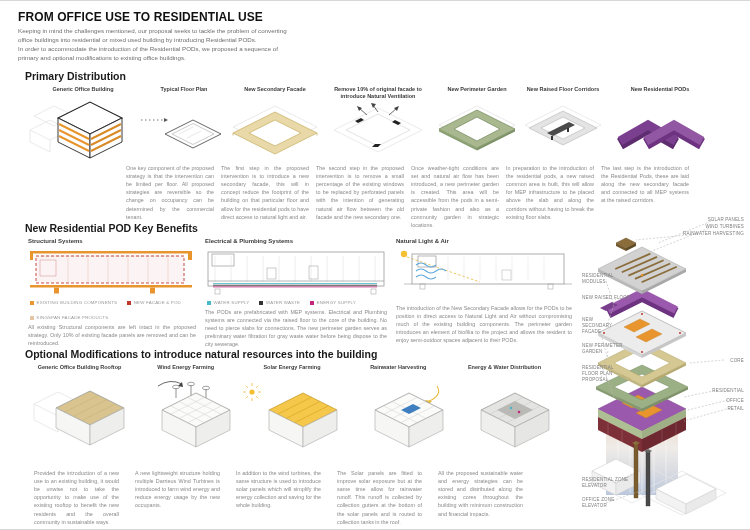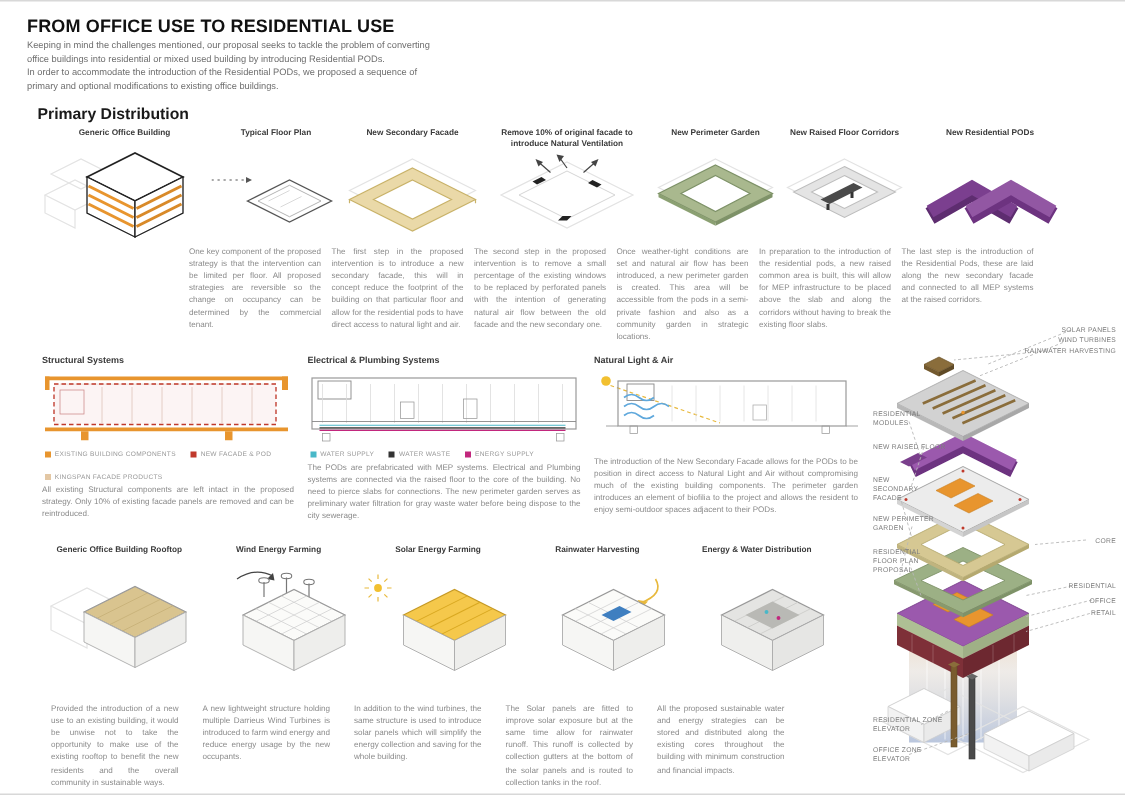--- a/index.html
+++ b/index.html
@@ -139,20 +139,21 @@
 
   <div class="abs prow" style="left:126px;top:163px">
     <div class="para">One key component of the proposed strategy is that the intervention can be limited per floor. All proposed strategies are reversible so the change on occupancy can be determined by the commercial tenant.</div>
     <div class="para">The first step in the proposed intervention is to introduce a new secondary facade, this will in concept reduce the footprint of the building on that particular floor and allow for the residential pods to have direct access to natural light and air.</div>
     <div class="para">The second step in the proposed intervention is to remove a small percentage of the existing windows to be replaced by perforated panels with the intention of generating natural air flow between the old facade and the new secondary one.</div>
     <div class="para">Once weather-tight conditions are set and natural air flow has been introduced, a new perimeter garden is created. This area will be accessible from the pods in a semi-private fashion and also as a community garden in strategic locations.</div>
     <div class="para">In preparation to the introduction of the residential pods, a new raised common area is built, this will allow for MEP infrastructure to be placed above the slab and along the corridors without having to break the existing floor slabs.</div>
     <div class="para">The last step is the introduction of the Residential Pods, these are laid along the new secondary facade and connected to all MEP systems at the raised corridors.</div>
   </div>
 
+  <div class="abs sec-h" style="left:25px;top:221px">New Residential POD Key Benefits</div>
 
   <div class="abs" style="left:28px;top:237px;width:172px">
     <div class="panel-h">Structural Systems</div>
     <svg width="170" height="52" viewBox="0 0 170 52">
       <line x1="12" y1="10" x2="150" y2="10" stroke="#E6D2C8" stroke-width="0.5"></line>
       <rect x="8" y="10" width="148" height="27" fill="rgba(220,120,110,0.08)" stroke="#C0392B" stroke-width="0.9" stroke-dasharray="3,2"></rect>
       <rect x="12" y="14" width="16" height="16" fill="none" stroke="#C88" stroke-width="0.5"></rect>
       <line x1="40" y1="12" x2="40" y2="36" stroke="#DCC0B6" stroke-width="0.5"></line>
       <line x1="60" y1="12" x2="60" y2="36" stroke="#DCC0B6" stroke-width="0.5"></line>
       <line x1="80" y1="12" x2="80" y2="36" stroke="#DCC0B6" stroke-width="0.5"></line>
@@ -244,20 +245,21 @@
       <path d="M20,25 q5,-4 10,0 t10,0 t10,0" stroke="#5FA8DC" stroke-width="1.1" fill="none"></path>
       <path d="M20,31 q5,-4 10,0 t10,0" stroke="#5FA8DC" stroke-width="1.1" fill="none"></path>
       <line x1="8" y1="38" x2="16" y2="38" stroke="#999" stroke-width="0.6"></line>
       <line x1="168" y1="38" x2="176" y2="38" stroke="#999" stroke-width="0.6"></line>
       <rect x="24" y="38" width="5" height="5" fill="none" stroke="#999" stroke-width="0.5"></rect>
       <rect x="152" y="38" width="5" height="5" fill="none" stroke="#999" stroke-width="0.5"></rect>
     </svg>
     <div class="para" style="width:176px;margin-top:4px">The introduction of the New Secondary Facade allows for the PODs to be position in direct access to Natural Light and Air without compromising much of the existing building components. The perimeter garden introduces an element of biofilia to the project and allows the resident to enjoy semi-outdoor spaces adjacent to their PODs.</div>
   </div>
 
+  <div class="abs sec-h" style="left:25px;top:347px">Optional Modifications to introduce natural resources into the building</div>
 
   <div class="abs colrow" style="left:28px;top:363px;width:528px">
 
     <div class="col" style="width:103px">
       <div class="col-h">Generic Office Building Rooftop</div>
       <svg width="103" height="82" viewBox="0 0 103 82">
         <polygon class="wf" points="6,26 30,14 54,26 30,38"></polygon>
         <polyline class="wf" points="6,26 6,42 30,54 30,38"></polyline>
         <polygon points="28,30 62,13 96,30 62,47" fill="#D9C48F" stroke="#999" stroke-width="0.8"></polygon>
         <line x1="36.5" y1="34.25" x2="70.5" y2="17.25" stroke="#C4AD74" stroke-width="0.5"></line>

